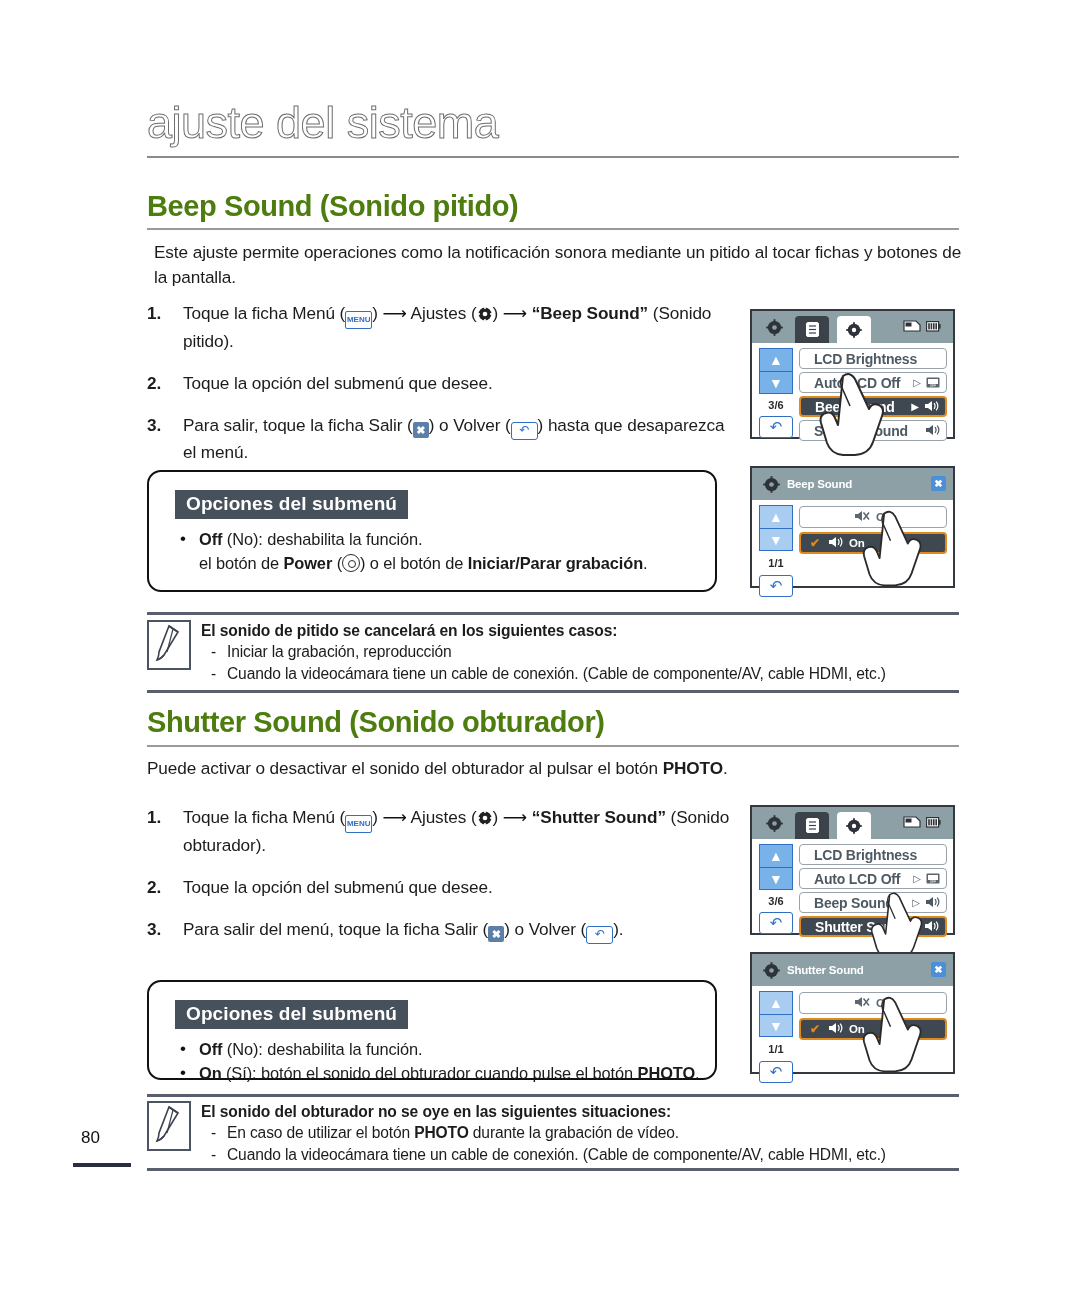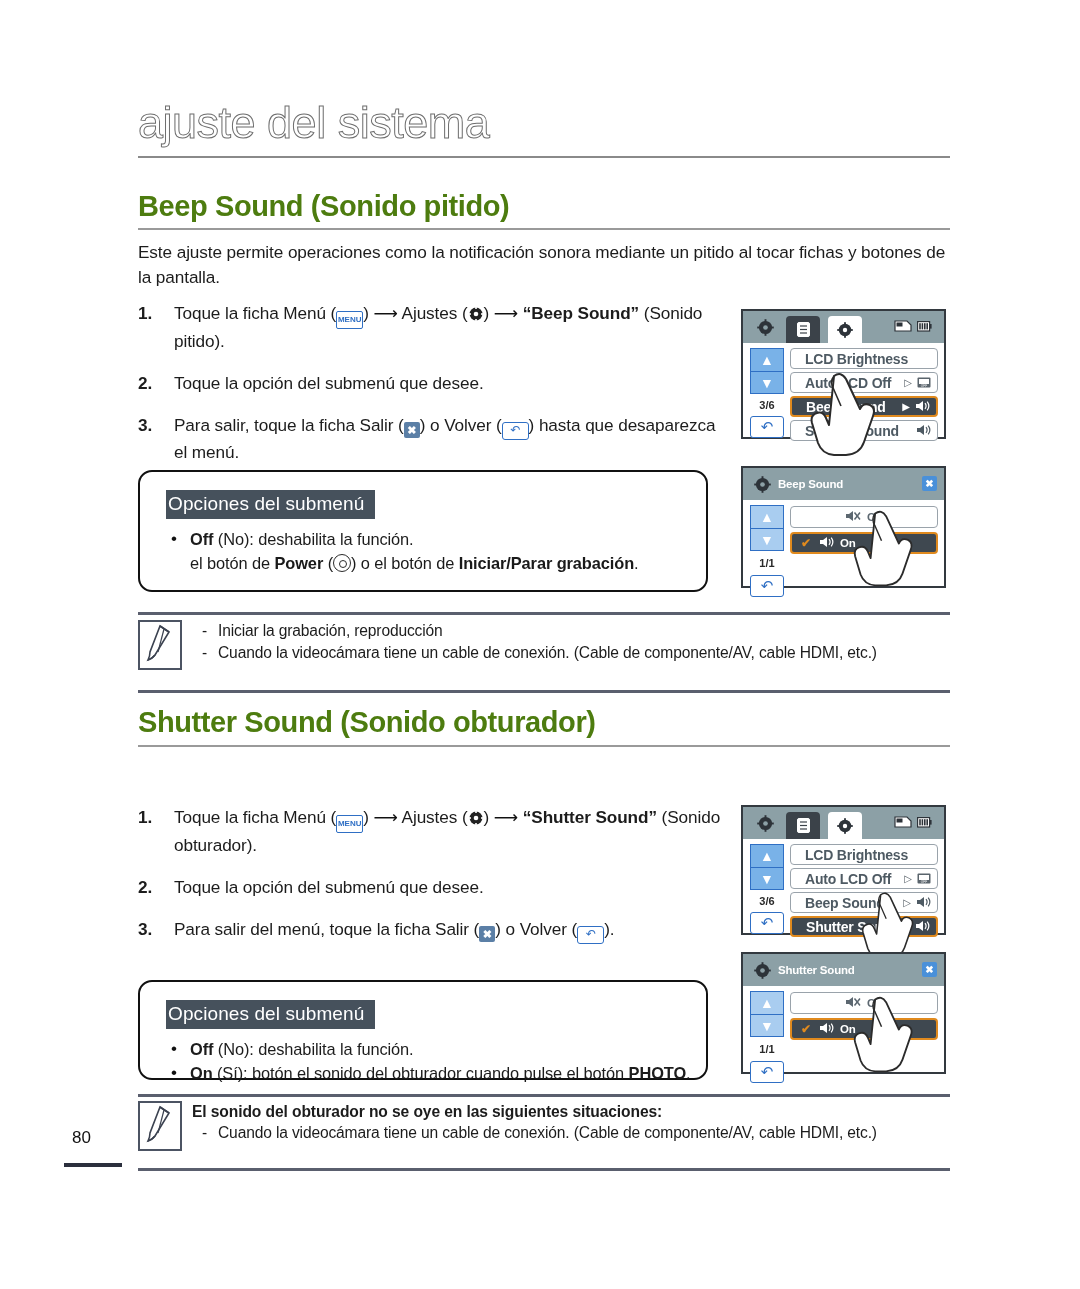--- a/index.html
+++ b/index.html
@@ -1,21 +1,21 @@
 <!DOCTYPE html>
 <html><head>
 <meta charset="utf-8">
 <style>
   html,body{margin:0;padding:0;background:#ffffff;}
   body{
     width:1080px;height:1289px;position:relative;overflow:hidden;
     font-family:"Liberation Sans", sans-serif;color:#1a1a1a;
     -webkit-font-smoothing:antialiased;
   }
-  .page{position:absolute;inset:0;}
+  .page{position:absolute;inset:0;margin-left:9px;}
 
   
   .chapter-title{
     position:absolute;left:138px;top:100px;
     font-size:45px;line-height:1;
     font-weight:400;
     color:#ffffff;
     -webkit-text-stroke:1px #6e6e6e;
     letter-spacing:-0.5px;
     white-space:nowrap;
@@ -68,21 +68,21 @@
   .ic-power:after{content:"";position:absolute;left:50%;top:50%;width:6px;height:6px;
     margin:-3px 0 0 -3px;border-radius:50%;border:1.4px solid #2b2b2b;}
   .arw{font-size:17px;color:#111;}
 
   
   .optbox{
     position:absolute;border:2.5px solid #111;border-radius:14px;background:#fff;
   }
   .optbox .ttl{
     display:inline-block;background:#46515c;color:#fff;
-    font-size:19px;font-weight:400;padding:3px 11px 4px 2px;
+    font-size:19px;font-weight:700;padding:3px 11px 4px 11px;
     letter-spacing:0.1px;
   }
   .optlist{margin:9px 0 0 0;padding:0;list-style:none;}
   .optlist li{
     position:relative;padding-left:24px;font-size:16.4px;line-height:23px;
     color:#1c1c1c;margin-bottom:1px;letter-spacing:-0.1px;
   }
   .optlist li:before{
     content:"\2022";position:absolute;left:5px;top:-1px;font-size:17px;color:#111;
   }
@@ -180,21 +180,21 @@
 <body>
 
 <div class="page">
 
   <div class="chapter-title">ajuste del sistema</div>
   <div class="chapter-rule"></div>
 
   <div class="sec-h" style="left:138px;top:190px;">Beep Sound (Sonido pitido)</div>
   <div class="sec-rule" style="left:138px;top:228px;width:812px;"></div>
 
-  <div class="para" style="left:138px;top:240px;width:812px;">Este ajuste permite operaciones como la notificación sonora mediante un pitido al tocar fichas y botones de la pantalla.</div>
+  <div class="para" style="left:145px;top:240px;width:812px;">Este ajuste permite operaciones como la notificación sonora mediante un pitido al tocar fichas y botones de la pantalla.</div>
 
   <div class="steps" style="left:138px;top:301px;width:590px;">
 
     <div class="step">
       <span class="num">1.</span><span>Toque la ficha Menú (</span><span class="ic ic-menu">MENU</span><span>) </span><span class="arw">⟶</span> <span>Ajustes (</span><span class="ic ic-gear"><svg width="16" height="16" viewBox="0 0 16 16">
             <circle cx="8" cy="8" r="6.4" fill="#222"></circle>
             <circle cx="8" cy="8" r="2.3" fill="#fff"></circle>
             <g fill="#fff">
               <rect x="7.2" y="0.6" width="1.6" height="2.4"></rect>
               <rect x="7.2" y="13" width="1.6" height="2.4"></rect>
@@ -227,28 +227,30 @@
   <div class="note-icon" style="left:138px;top:620px;">
     <svg width="36" height="42" viewBox="0 0 36 42">
       <rect x="0" y="0" width="36" height="42" fill="#fff"></rect>
       <path d="M20 4 L29 10 L15 33 Q12 37 8 38 Q10 34 10 30 Z" fill="none" stroke="#3b4250" stroke-width="1.6"></path>
       <path d="M20 4 L29 10" stroke="#3b4250" stroke-width="1.6"></path>
       <path d="M24 7 L18 30" stroke="#3b4250" stroke-width="1.2"></path>
       <path d="M8 38 Q13 36 15 33" fill="none" stroke="#3b4250" stroke-width="1.6"></path>
     </svg>
   </div>
   <div class="note-body" style="left:192px;top:620px;width:758px;">
+    <div class="note-title">El sonido de pitido se cancelará en los siguientes casos:</div>
     <div class="note-li">Iniciar la grabación, reproducción</div>
     <div class="note-li">Cuando la videocámara tiene un cable de conexión. (Cable de componente/AV, cable HDMI, etc.)</div>
   </div>
   <div class="note-rule" style="left:138px;top:690px;width:812px;"></div>
 
   <div class="sec-h" style="left:138px;top:706px;">Shutter Sound (Sonido obturador)</div>
   <div class="sec-rule" style="left:138px;top:745px;width:812px;"></div>
 
+  <div class="para" style="left:138px;top:756px;width:812px;"><span>Puede activar o desactivar el sonido del obturador al pulsar el botón </span><b>PHOTO</b><span>.</span></div>
 
   <div class="steps" style="left:138px;top:805px;width:590px;">
 
     <div class="step">
       <span class="num">1.</span><span>Toque la ficha Menú (</span><span class="ic ic-menu">MENU</span><span>) </span><span class="arw">⟶</span> <span>Ajustes (</span><span class="ic ic-gear"><svg width="16" height="16" viewBox="0 0 16 16">
             <circle cx="8" cy="8" r="6.4" fill="#222"></circle>
             <circle cx="8" cy="8" r="2.3" fill="#fff"></circle>
             <g fill="#fff">
               <rect x="7.2" y="0.6" width="1.6" height="2.4"></rect>
               <rect x="7.2" y="13" width="1.6" height="2.4"></rect>
@@ -282,20 +284,21 @@
     <svg width="36" height="42" viewBox="0 0 36 42">
       <rect x="0" y="0" width="36" height="42" fill="#fff"></rect>
       <path d="M20 4 L29 10 L15 33 Q12 37 8 38 Q10 34 10 30 Z" fill="none" stroke="#3b4250" stroke-width="1.6"></path>
       <path d="M20 4 L29 10" stroke="#3b4250" stroke-width="1.6"></path>
       <path d="M24 7 L18 30" stroke="#3b4250" stroke-width="1.2"></path>
       <path d="M8 38 Q13 36 15 33" fill="none" stroke="#3b4250" stroke-width="1.6"></path>
     </svg>
   </div>
   <div class="note-body" style="left:192px;top:1101px;width:758px;">
     <div class="note-title">El sonido del obturador no se oye en las siguientes situaciones:</div>
+    <div class="note-li"><span>En caso de utilizar el botón </span><b>PHOTO</b><span> durante la grabación de vídeo.</span></div>
     <div class="note-li">Cuando la videocámara tiene un cable de conexión. (Cable de componente/AV, cable HDMI, etc.)</div>
   </div>
   <div class="note-rule" style="left:138px;top:1168px;width:812px;"></div>
 
   <div class="pageno">80</div>
   <div class="pageno-rule"></div>
 
   <div class="lcd" style="left:741px;top:309px;width:205px;height:130px;">
     <div class="lcd-top">
       <span style="margin-left:14px;display:flex;align-items:center;">

